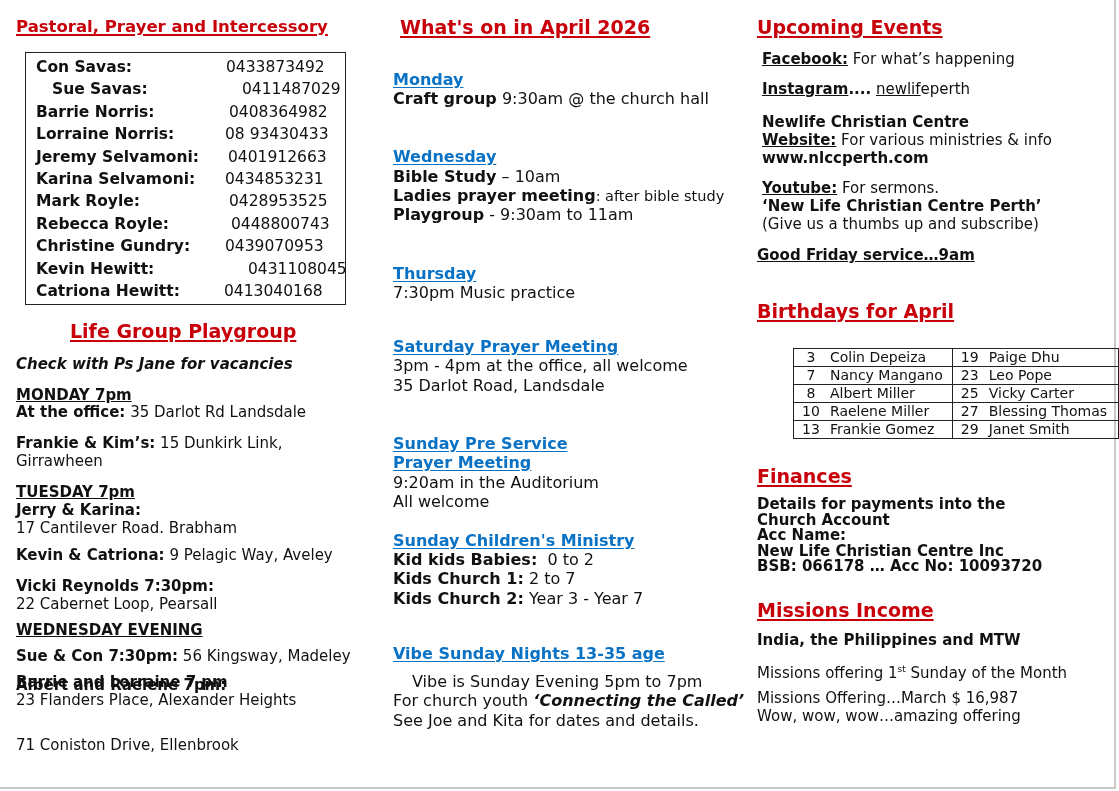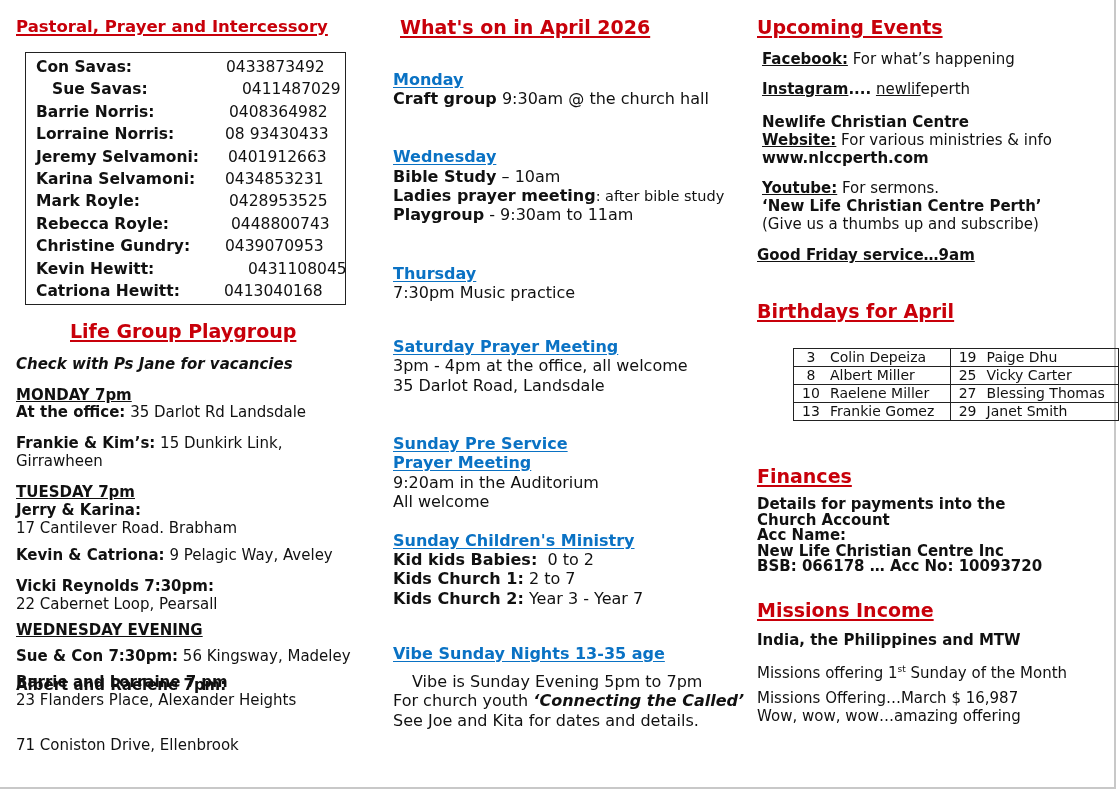--- a/index.html
+++ b/index.html
@@ -127,20 +127,24 @@
 
 <div class="abs red-h" style="left:757px;top:300px;font-size:19px;">Birthdays for April</div>
 
 <table class="bd">
   <tbody id="bd-body">
       <tr>
         <td class="c1"><span class="bdnum">3</span><span style="margin-left: 6px;">Colin Depeiza</span></td>
         <td class="c2"><span class="bdnum">19</span><span style="margin-left: 6px;">Paige Dhu</span></td>
       </tr>
       <tr>
+        <td class="c1"><span class="bdnum">7</span><span style="margin-left: 6px;">Nancy Mangano</span></td>
+        <td class="c2"><span class="bdnum">23</span><span style="margin-left: 6px;">Leo Pope</span></td>
+      </tr>
+      <tr>
         <td class="c1"><span class="bdnum">8</span><span style="margin-left: 6px;">Albert Miller</span></td>
         <td class="c2"><span class="bdnum">25</span><span style="margin-left: 6px;">Vicky Carter</span></td>
       </tr>
       <tr>
         <td class="c1"><span class="bdnum">10</span><span style="margin-left: 6px;">Raelene Miller</span></td>
         <td class="c2"><span class="bdnum">27</span><span style="margin-left: 6px;">Blessing Thomas</span></td>
       </tr>
       <tr>
         <td class="c1"><span class="bdnum">13</span><span style="margin-left: 6px;">Frankie Gomez</span></td>
         <td class="c2"><span class="bdnum">29</span><span style="margin-left: 6px;">Janet Smith</span></td>

